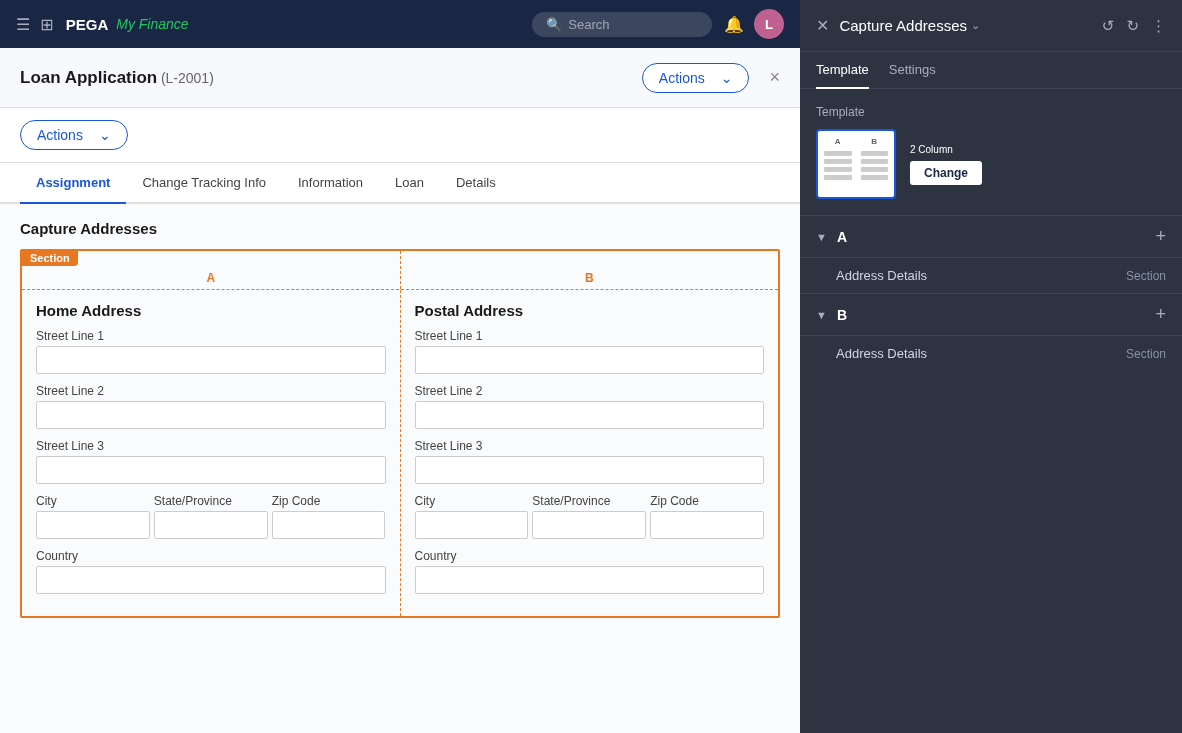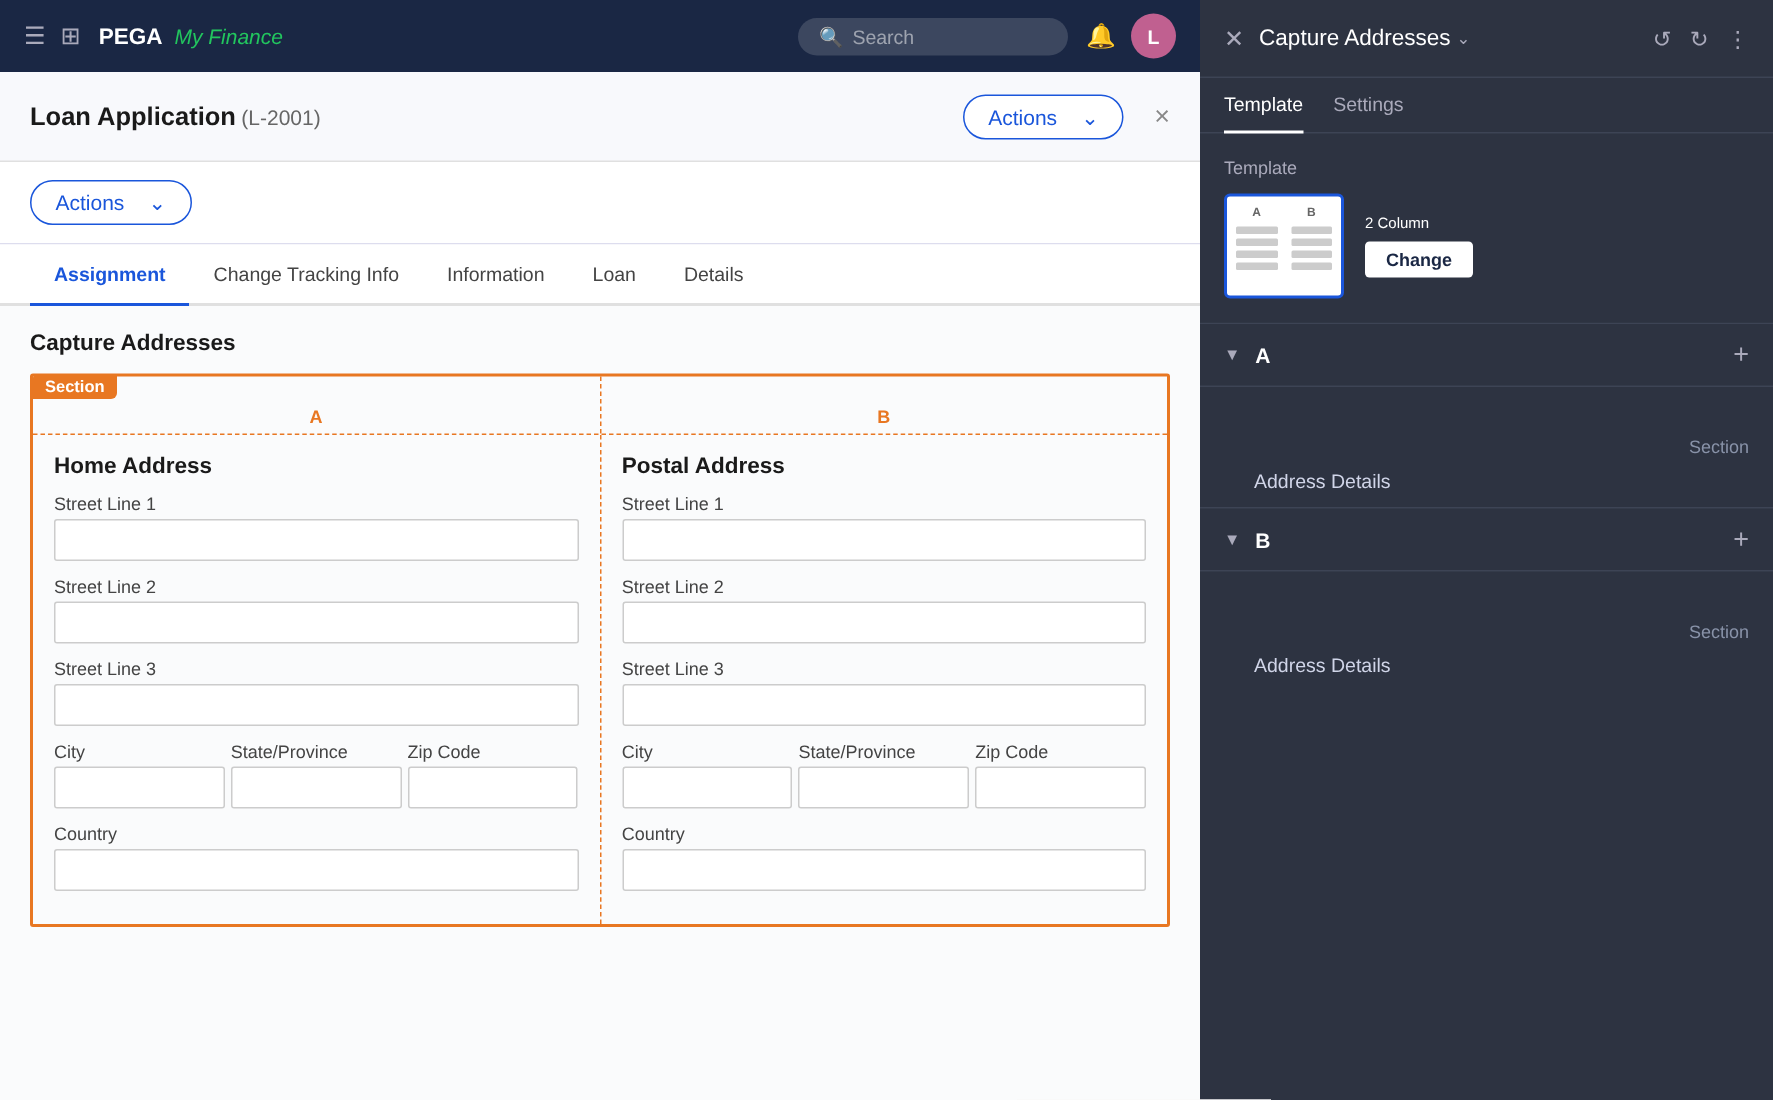--- a/index.html
+++ b/index.html
@@ -94,21 +94,21 @@
     .change-btn { background: #fff; color: #1a2744; border: none; border-radius: 3px; padding: 5px 14px; font-size: 12px; font-weight: 600; cursor: pointer; }
 
     
     .right-sections { flex: 1; overflow-y: auto; }
     .section-group { border-top: 1px solid #3d4455; }
     .section-group-header { display: flex; align-items: center; padding: 10px 16px; cursor: pointer; }
     .section-group-chevron { color: #aab; margin-right: 10px; font-size: 11px; }
     .section-group-letter { color: #fff; font-size: 14px; font-weight: 600; flex: 1; }
     .section-group-add { color: #aab; font-size: 18px; cursor: pointer; }
     .section-item { display: flex; align-items: center; padding: 10px 16px 10px 36px; border-top: 1px solid #3d4455; }
-    .section-item-name { color: #d0d5e8; font-size: 13px; flex: 1; margin-top: 45px; }
+    .section-item-name { color: #d0d5e8; font-size: 13px; flex: 1; }
     .section-item-type { color: #8892a8; font-size: 12px; }
 
     
     .content-area::-webkit-scrollbar { width: 6px; }
     .content-area::-webkit-scrollbar-thumb { background: #ccc; border-radius: 3px; }
   </style>
 </head>
 <body>
 
 <div class="left-panel">

